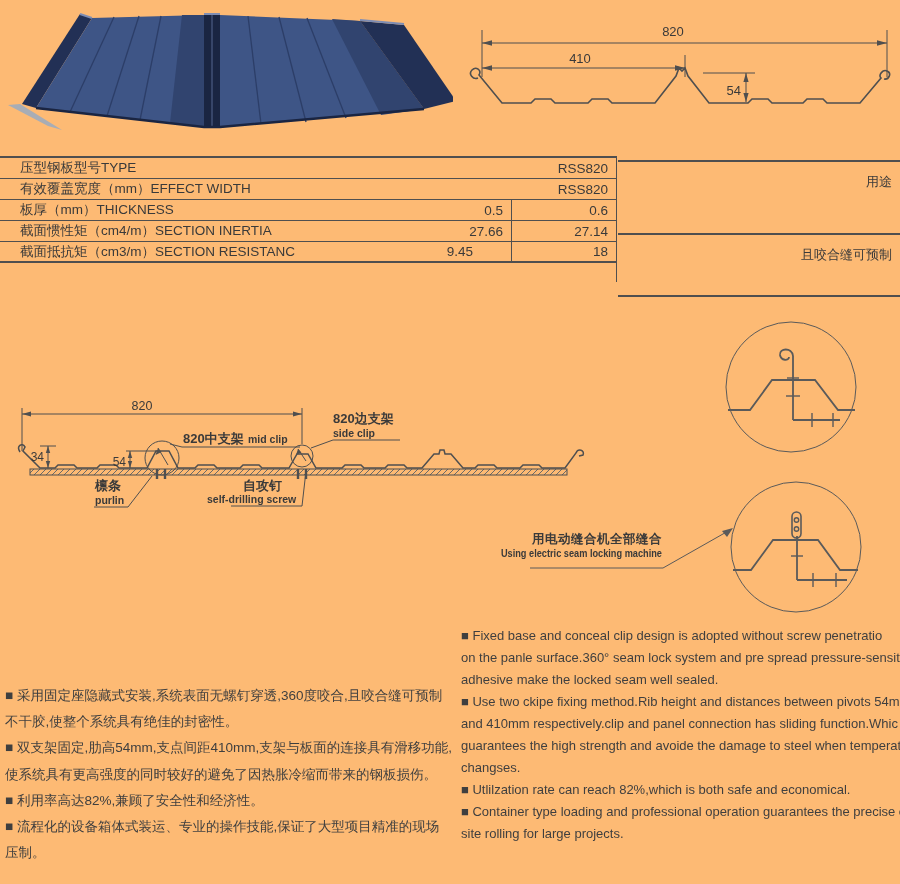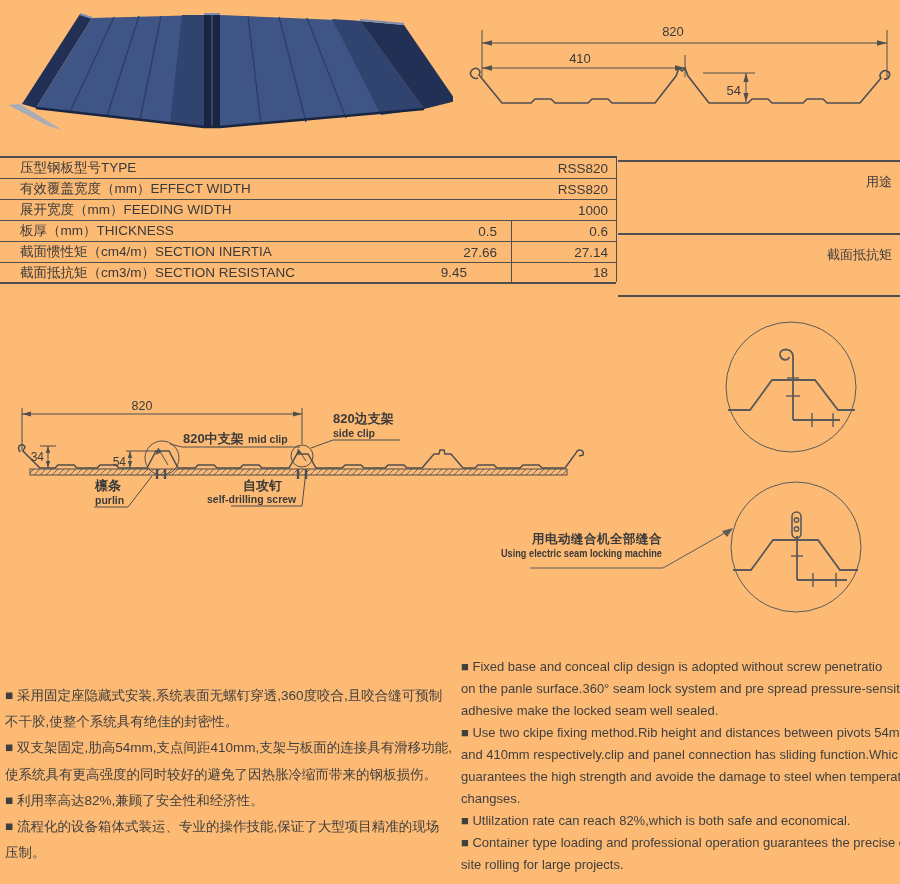--- a/index.html
+++ b/index.html
@@ -17,41 +17,41 @@
   .spec-table {
     position:absolute; left:0; top:156px; width:617px; height:126px;
     border-top:2px solid #4f4f4f; border-right:1px solid #4f4f4f;
     font-size:13.5px;
   }
   .spec-row { display:flex; height:21px; border-bottom:1px solid #4f4f4f; align-items:center; }
   .spec-row:last-child { border-bottom:2px solid #4f4f4f;gap:30px; }
   .spec-label { flex:1; padding-left:20px; white-space:nowrap; overflow:hidden; }
   .spec-merged { width:209px; text-align:right; padding-right:8px; }
   .spec-v1 { width:104px; text-align:right; padding-right:8px; }
-  .spec-v2 { width:105px; text-align:center; padding-right:8px; border-left:1px solid #4f4f4f; height:100%; display:flex; align-items:center; justify-content:flex-end;margin-left:6px; }
+  .spec-v2 { width:105px; text-align:center; padding-right:8px; border-left:1px solid #4f4f4f; height:100%; display:flex; align-items:center; justify-content:flex-end; }
 
   
   .app-box {
     position:absolute; left:618px; top:160px; width:282px;
     border-top:2px solid #4f4f4f; font-size:13px;
   }
   .app-cell { text-align:right; padding:12px 8px 0 0; border-bottom:2px solid #4f4f4f; line-height:16px; }
   .app-cell-1 { height:73px; }
   .app-cell-2 { height:62px; }
 
   
   .seam-note { position:absolute; left:468px; top:531px; width:194px; text-align:right; }
   .seam-note .zh { font-size:12.5px; font-weight:bold; letter-spacing:.5px; }
   .seam-note .en { font-size:10px; font-weight:bold; transform:scaleX(.92); transform-origin:right; white-space:nowrap; }
 
   
   .feat-zh { position:absolute; left:5px; top:655px; width:450px; overflow:hidden;
              font-size:13.5px; line-height:26.2px; color:#3f3f3f;margin-top:28px; }
   .feat-zh .line { white-space:nowrap; }
-  .feat-en { position:absolute; left:461px; top:656px; width:439px; overflow:hidden;
+  .feat-en { position:absolute; left:461px; top:625px; width:439px; overflow:hidden;
              font-size:13px; line-height:22px; color:#3f3f3f; }
   .feat-en .line { white-space:nowrap; }
 </style>
 </head>
 <body>
 
 <div class="page">
 
   <svg class="abs" style="left:8px;top:5px;" width="445" height="140" viewBox="0 0 445 140">
 
@@ -120,24 +120,20 @@
   <div class="spec-table">
     <div class="spec-row">
       <div class="spec-label">压型钢板型号TYPE</div>
       <div class="spec-merged">RSS820</div>
     </div>
     <div class="spec-row">
       <div class="spec-label">有效覆盖宽度（mm）EFFECT WIDTH</div>
       <div class="spec-merged">RSS820</div>
     </div>
     <div class="spec-row">
-      <div class="spec-label">展开宽度（mm）FEEDING WIDTH</div>
-      <div class="spec-merged">1000</div>
-    </div>
-    <div class="spec-row">
       <div class="spec-label">板厚（mm）THICKNESS</div>
       <div class="spec-v1">0.5</div>
       <div class="spec-v2">0.6</div>
     </div>
     <div class="spec-row">
       <div class="spec-label">截面惯性矩（cm4/m）SECTION INERTIA</div>
       <div class="spec-v1">27.66</div>
       <div class="spec-v2">27.14</div>
     </div>
     <div class="spec-row">
@@ -145,21 +141,21 @@
       <div class="spec-v1">9.45</div>
       <div class="spec-v2">18</div>
     </div>
   </div>
 
   <div class="app-box">
     <div class="app-cell app-cell-1">
       <div>用途</div>
     </div>
     <div class="app-cell app-cell-2">
-      <div>截面抵抗矩</div>
+      <div>且咬合缝可预制</div>
     </div>
   </div>
 
   <svg class="abs" style="left:0;top:395px;" width="600" height="125" viewBox="0 0 600 125" fill="none" stroke="#4f4f4f">
     <defs>
       <pattern id="hatch" width="6" height="6" patternUnits="userSpaceOnUse">
         <path d="M0,6 L6,0" stroke="#6a6a6a" stroke-width="1"></path>
       </pattern>
     </defs>
 

